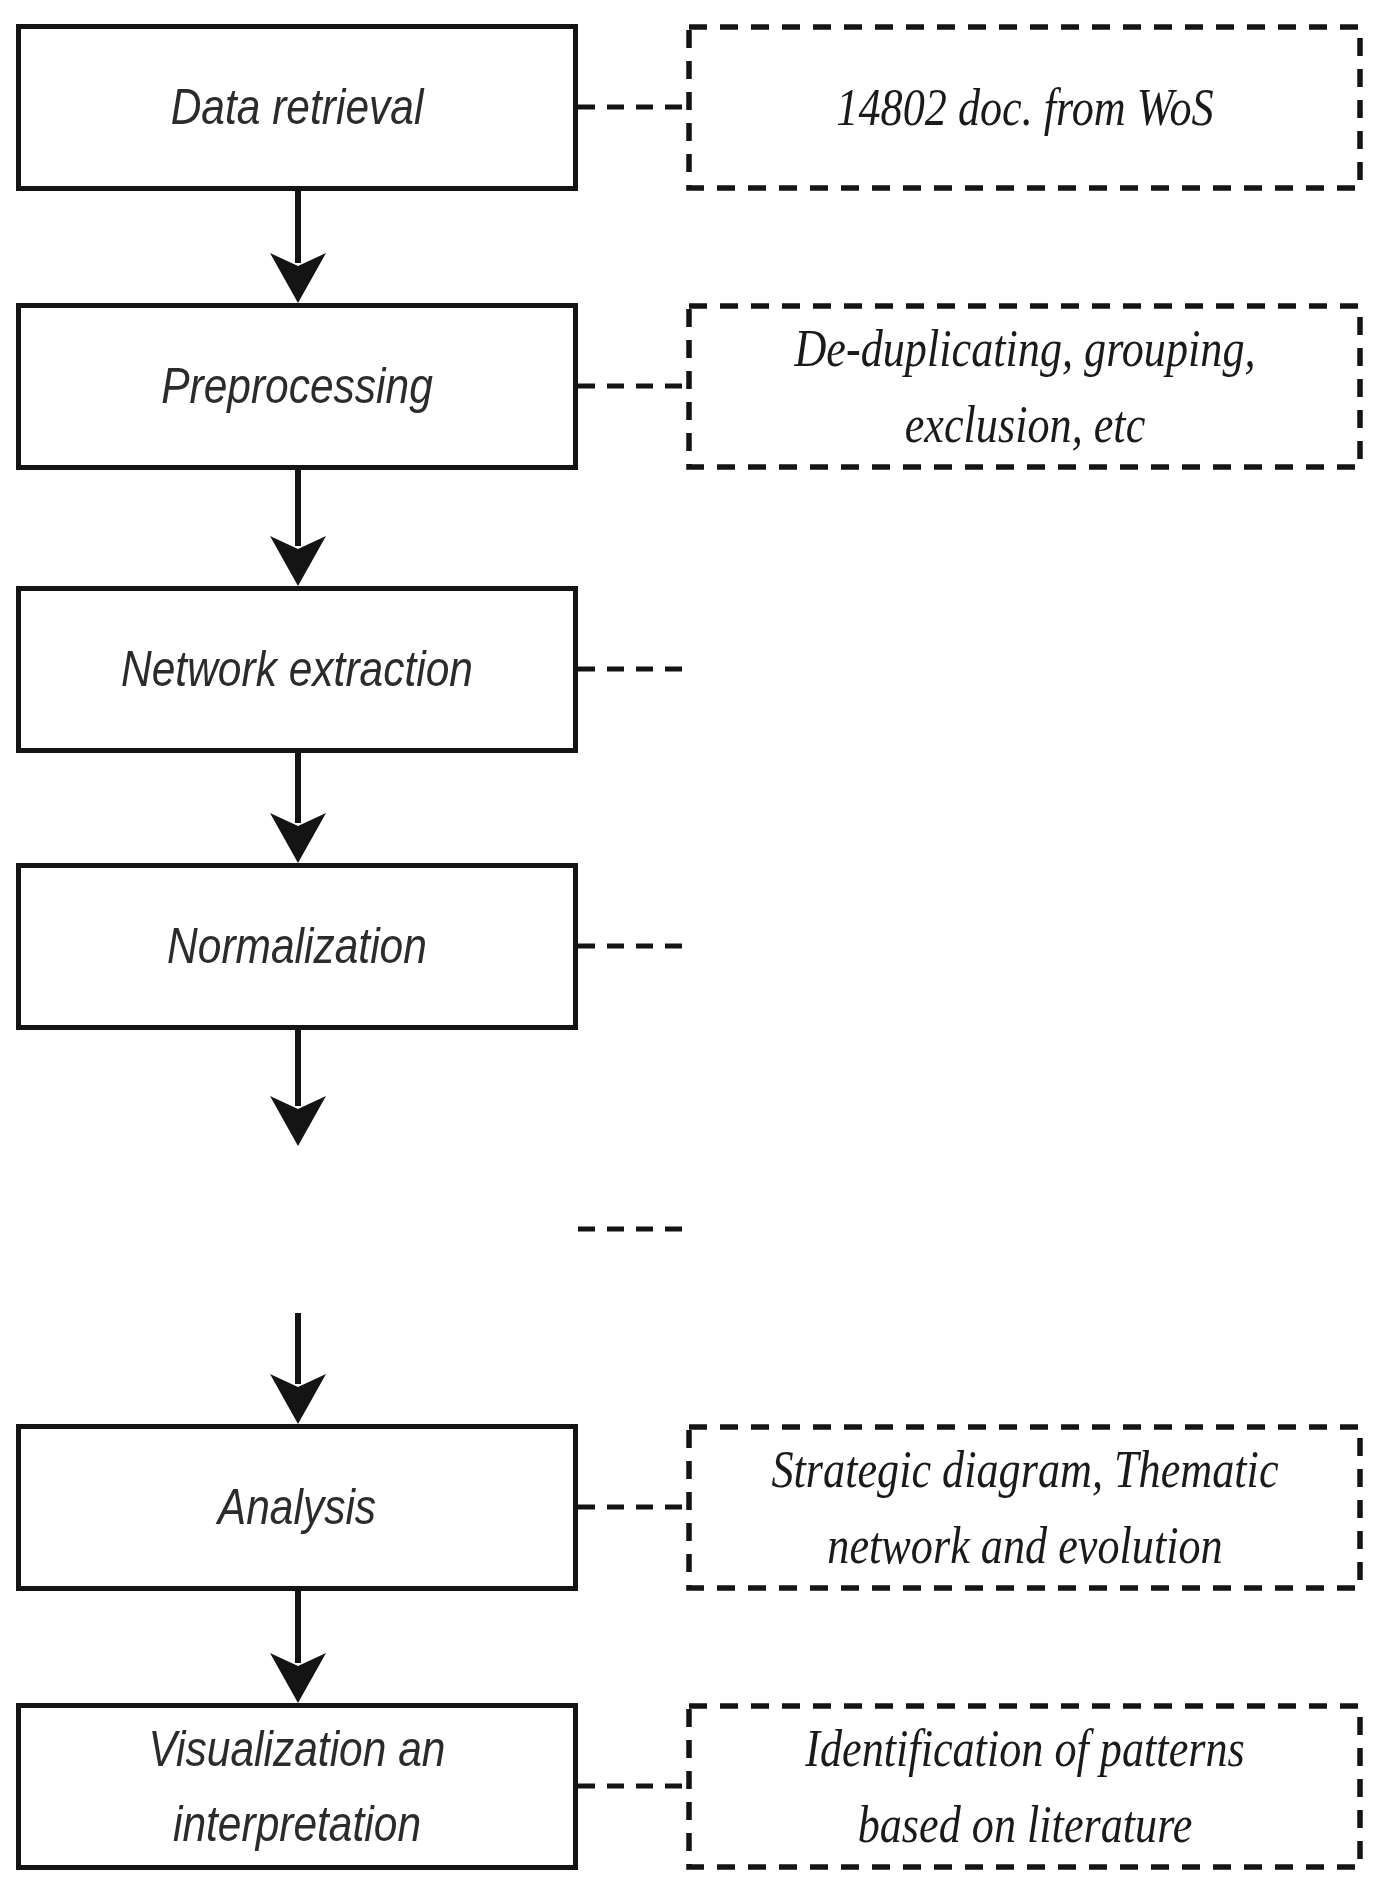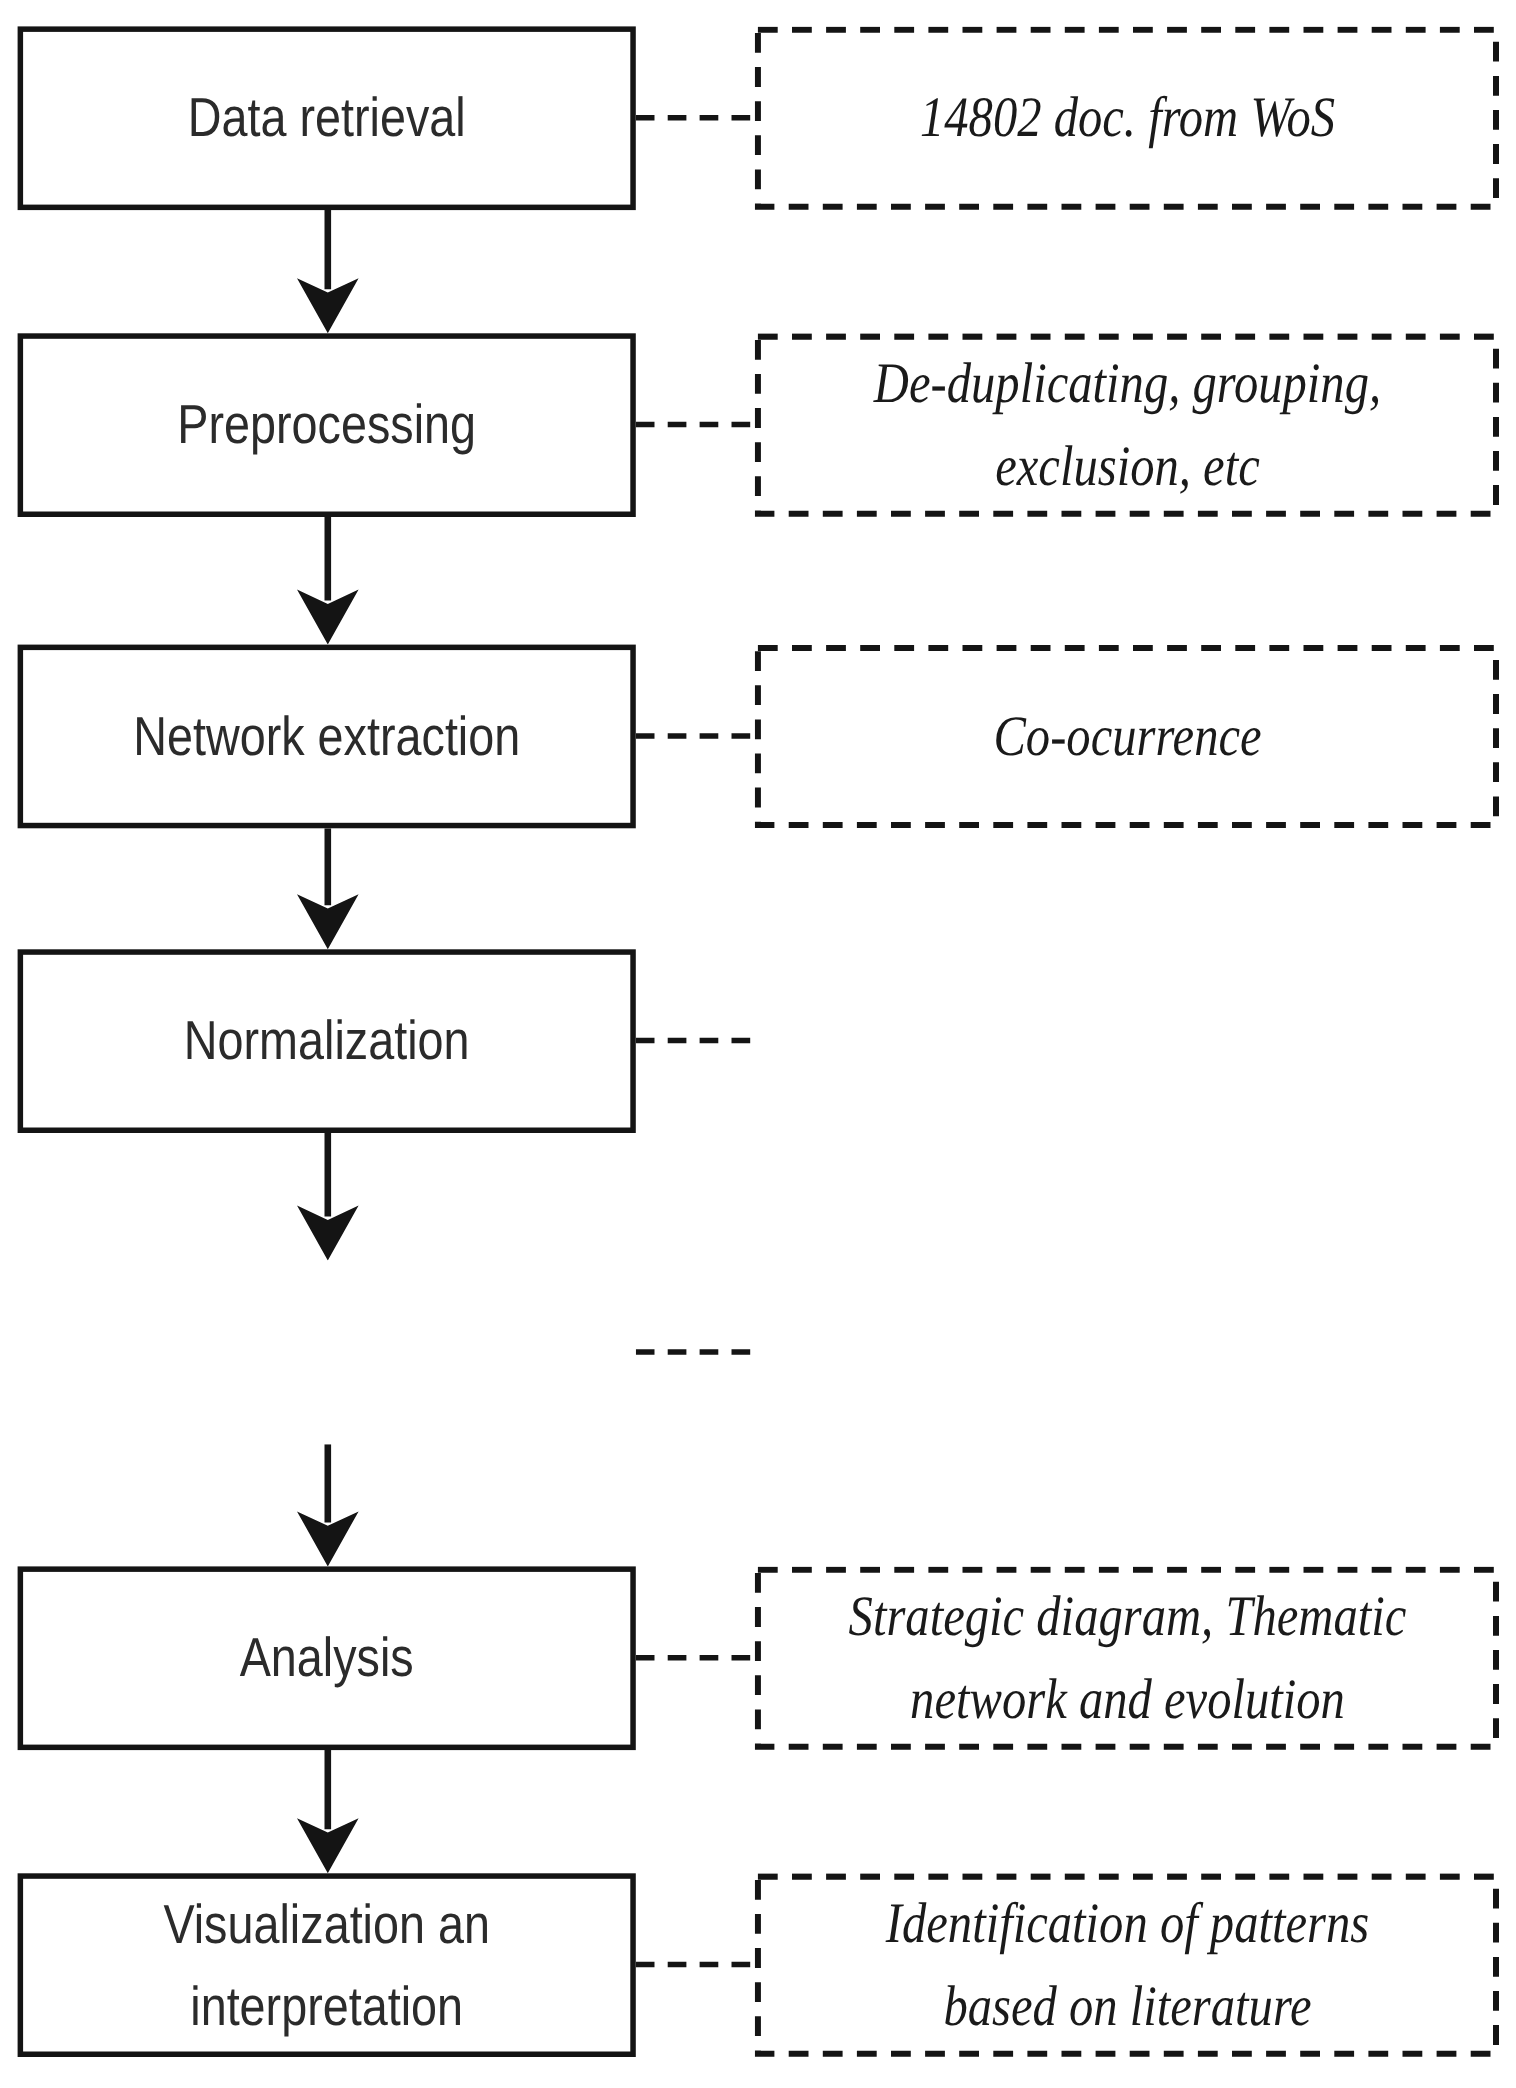--- a/index.html
+++ b/index.html
@@ -20,20 +20,21 @@
     position: absolute;
     left: 16px;
     width: 562px;
     height: 167px;
     box-sizing: border-box;
     border: 5px solid #141414;
     background: #ffffff;
     display: flex;
     align-items: center;
     justify-content: center;
+    font-style: italic;
   }
   .step-label {
     width: 560px;
     text-align: center;
     font-family: "Liberation Sans", sans-serif;
     font-size: 50px;
     line-height: 1.5;
     color: #2b2b2b;
     white-space: pre-line;
     transform: scaleX(0.85);
@@ -121,26 +122,20 @@
     <line x1="40" y1="0" x2="40" y2="76" stroke="#141414" stroke-width="6"></line>
     <polygon points="12,66 40,79 68,66 40,116" fill="#141414"></polygon>
   </svg>
 
   <div class="step-box" style="top:586px">
     <div class="step-label">Network extraction</div>
   </div>
   <svg class="connector" style="top:665px">
     <line x1="0" y1="4" x2="108" y2="4" stroke="#141414" stroke-width="5" stroke-dasharray="17 12"></line>
   </svg>
-  <div class="note-box" style="top:586px">
-    <svg class="note-frame" viewBox="0 0 677 167">
-      <rect x="3" y="3" width="671" height="161" fill="none" stroke="#141414" stroke-width="5.5" stroke-dasharray="18 13"></rect>
-    </svg>
-    <div class="note-label">Co-ocurrence</div>
-  </div>
   <svg class="flow-arrow" style="top:753px" width="80" height="110">
     <line x1="40" y1="0" x2="40" y2="70" stroke="#141414" stroke-width="6"></line>
     <polygon points="12,60 40,73 68,60 40,110" fill="#141414"></polygon>
   </svg>
 
   <div class="step-box" style="top:863px">
     <div class="step-label">Normalization</div>
   </div>
   <svg class="connector" style="top:942px">
     <line x1="0" y1="4" x2="108" y2="4" stroke="#141414" stroke-width="5" stroke-dasharray="17 12"></line>

